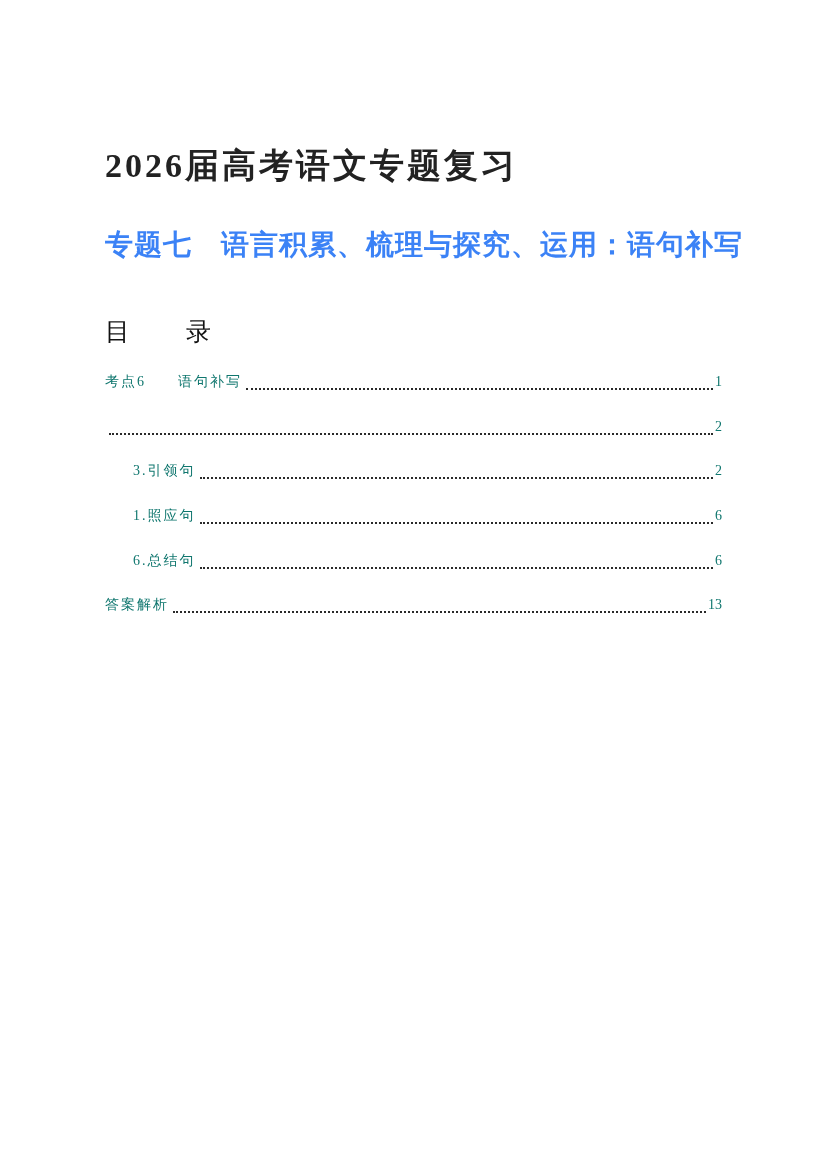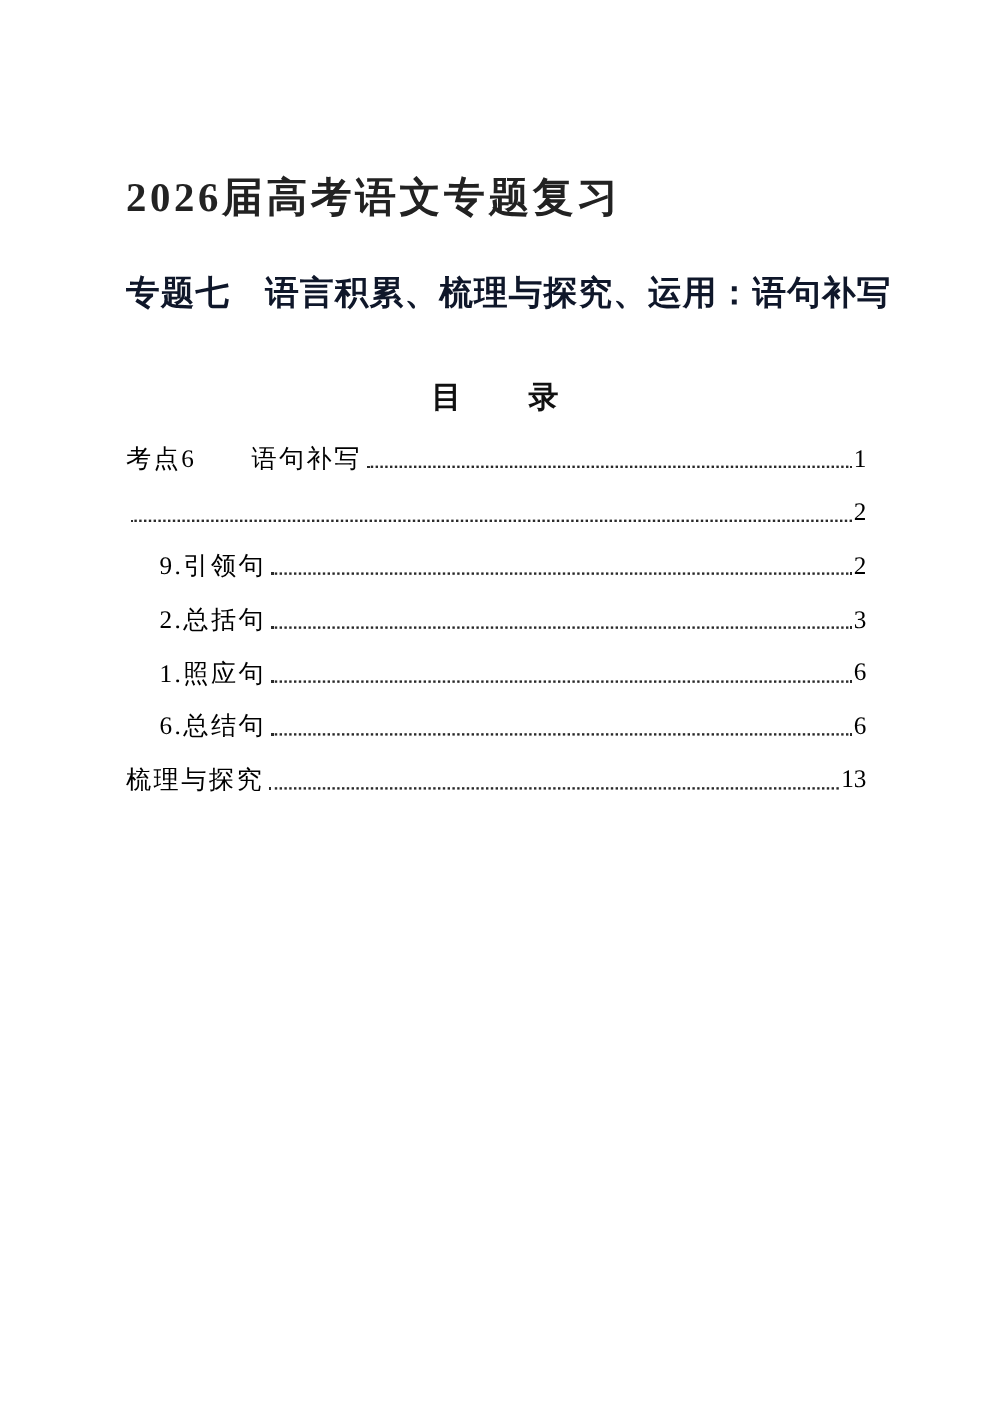--- a/index.html
+++ b/index.html
@@ -26,42 +26,41 @@
     font-weight: 600;
     color: #222222;
     white-space: nowrap;
   }
   .doc-subtitle {
     margin-top: 33px;
     font-size: 28px;
     line-height: 46px;
     letter-spacing: 1px;
     font-weight: 700;
-    color: #0f172a;
+    color: #3b82f6;
     white-space: nowrap;
   }
   .toc-heading {
     margin-top: 44px;
     font-size: 25px;
     line-height: 40px;
-    font-weight: 700;
-    text-align: center;
+    font-weight: 400;
     letter-spacing: 2px;
     color: #111111;
   }
   .toc-list {
     margin-top: 8px;
   }
   .toc-row {
     display: flex;
     align-items: center;
     height: 44.6px;
-    font-size: 21px;
+    font-size: 14px;
     letter-spacing: 2px;
-    color: #000000;
+    color: #0f766e;
     cursor: pointer;
   }
   .toc-row.level-1 {
     padding-left: 28px;
   }
   .toc-label {
     white-space: nowrap;
   }
   .toc-leader {
     flex: 1;
@@ -92,40 +91,35 @@
         <div class="toc-row">
     <span class="toc-label">考点6　　语句补写</span>
     <span class="toc-leader"></span>
     <span class="toc-page">1</span>
   </div>
         <div class="toc-row">
     <span class="toc-leader"></span>
     <span class="toc-page">2</span>
   </div>
         <div class="toc-row level-1">
-    <span class="toc-label">9.引领句</span>
+    <span class="toc-label">3.引领句</span>
     <span class="toc-leader"></span>
     <span class="toc-page">2</span>
-  </div>
-        <div class="toc-row level-1">
-    <span class="toc-label">2.总括句</span>
-    <span class="toc-leader"></span>
-    <span class="toc-page">3</span>
   </div>
         <div class="toc-row level-1">
     <span class="toc-label">1.照应句</span>
     <span class="toc-leader"></span>
     <span class="toc-page">6</span>
   </div>
         <div class="toc-row level-1">
     <span class="toc-label">6.总结句</span>
     <span class="toc-leader"></span>
     <span class="toc-page">6</span>
   </div>
         <div class="toc-row">
-    <span class="toc-label">梳理与探究</span>
+    <span class="toc-label">答案解析</span>
     <span class="toc-leader"></span>
     <span class="toc-page">13</span>
   </div>
       </div>
 
   </div>
 </div>
 
 </body></html>

